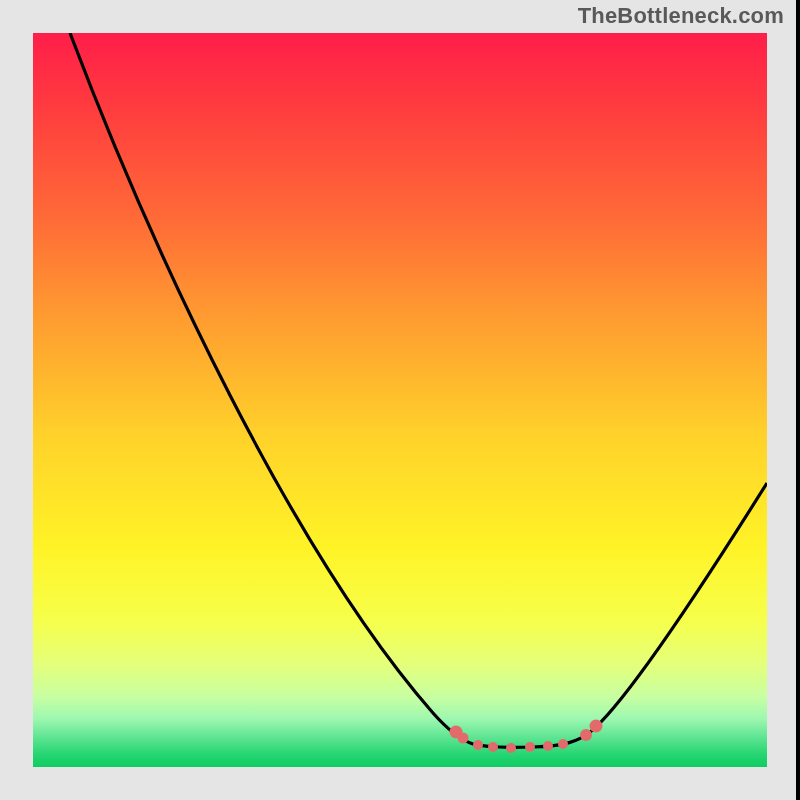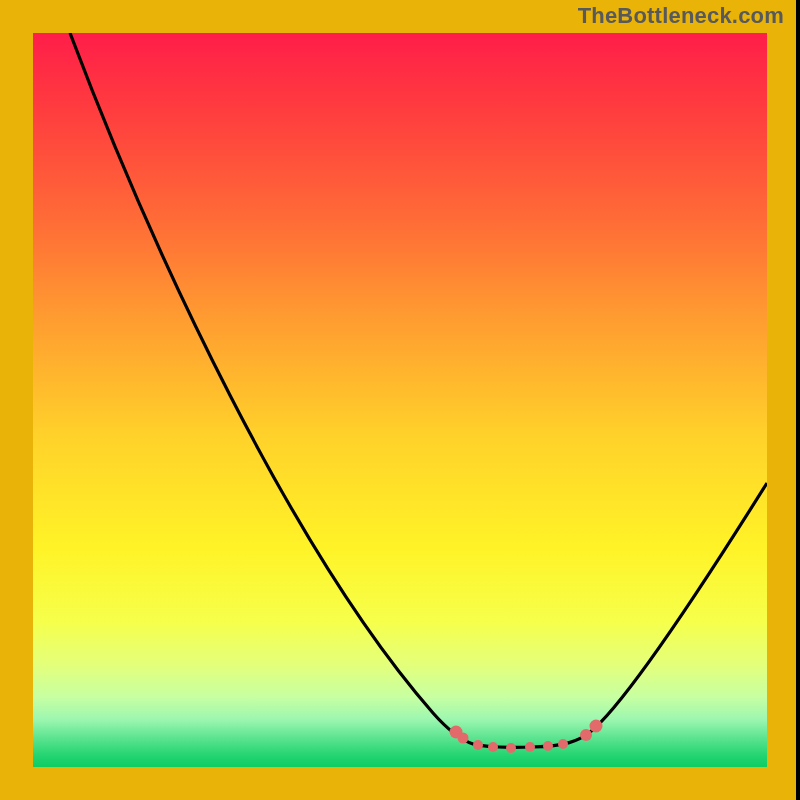--- a/index.html
+++ b/index.html
@@ -1,21 +1,21 @@
 <!DOCTYPE html>
 <html><head>
 <meta charset="utf-8">
 <style>
   * { margin: 0; padding: 0; box-sizing: border-box; }
   html, body { width: 800px; height: 800px; overflow: hidden; background: #000; }
   .frame {
     position: relative;
     width: 796px;
     height: 800px;
-    background: #eab308;
+    background: #e5e5e5;
   }
   .watermark {
     position: absolute;
     top: 3px;
     right: 12px;
     font-family: Arial, Helvetica, sans-serif;
     font-size: 22px;
     font-weight: 600;
     color: #57595b;
     letter-spacing: 0.2px;

